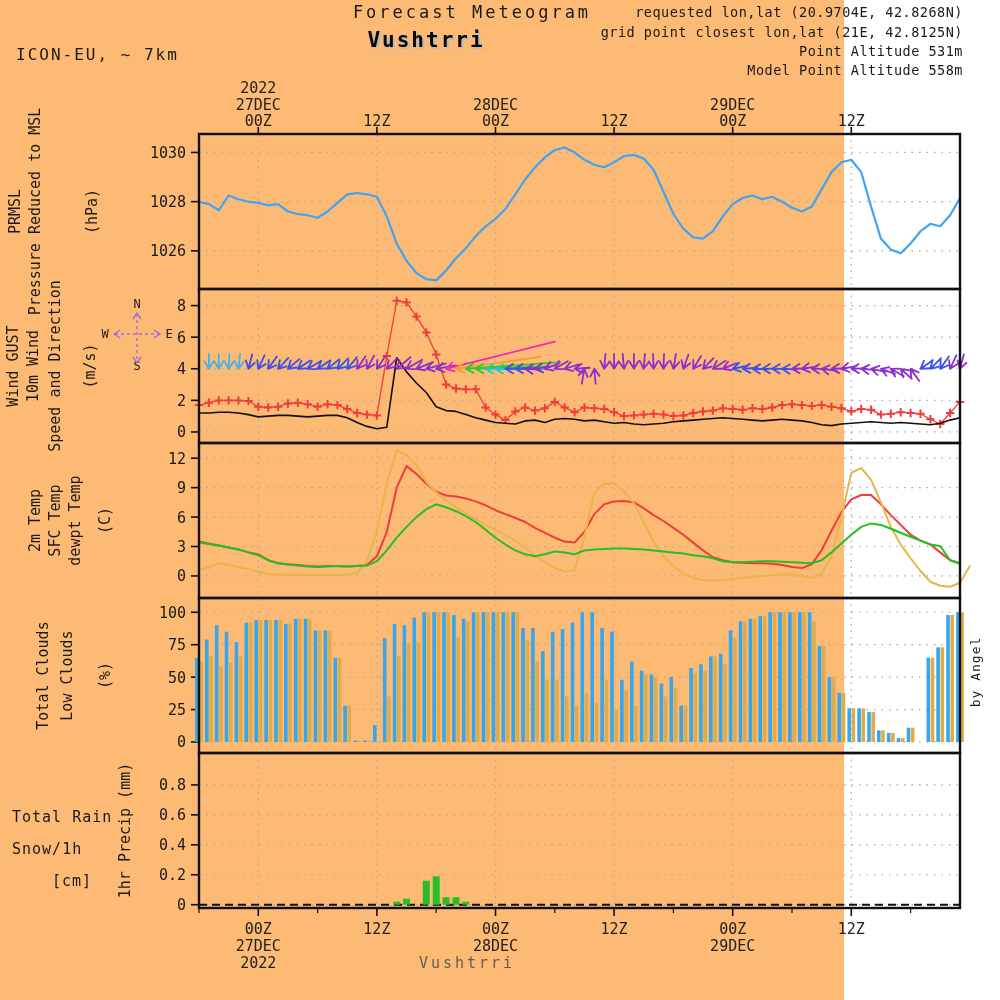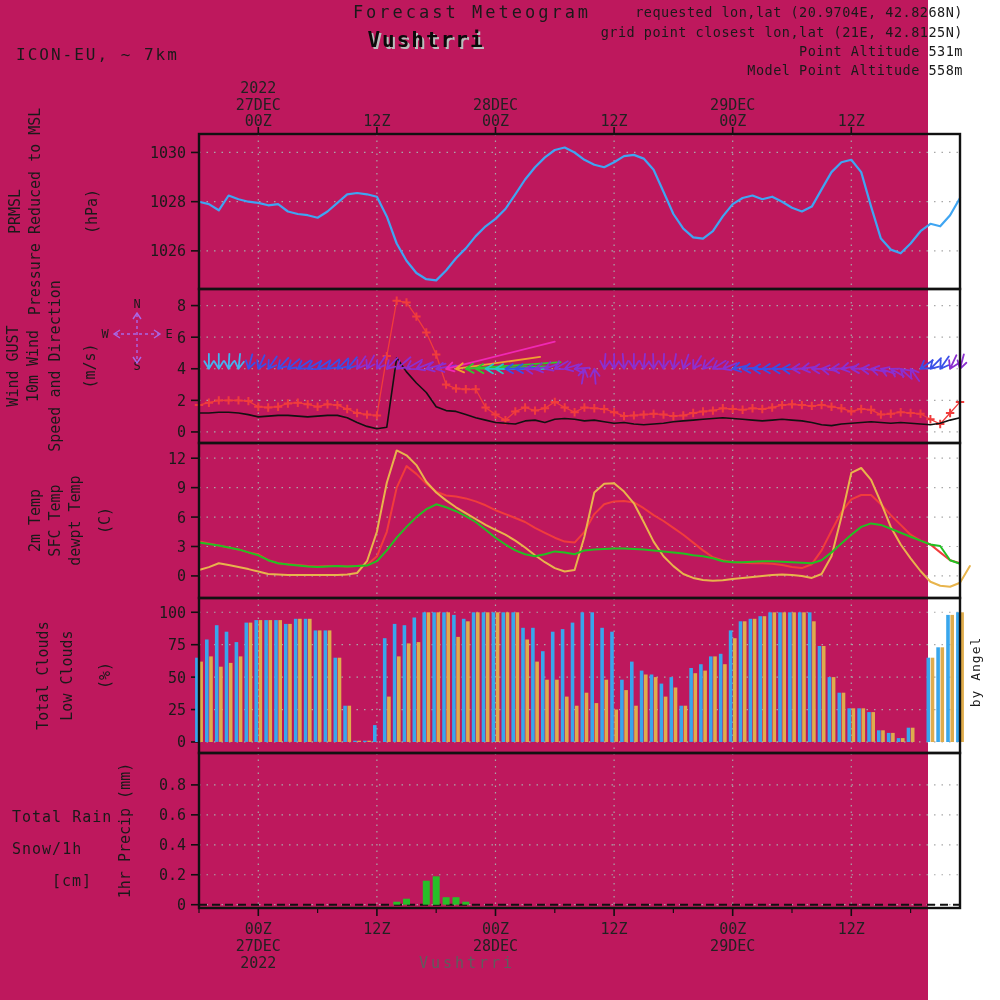--- a/index.html
+++ b/index.html
@@ -1,16 +1,16 @@
 <!DOCTYPE html>
 <html><head>
 <meta charset="utf-8">
 <style>
   html,body{margin:0;padding:0;background:#ffffff;}
-  .stage{position:relative;width:928px;height:1000px;background:#be185d;
+  .stage{position:relative;width:844px;height:1000px;background:#fdba74;
          font-family:"DejaVu Sans Mono","Liberation Mono",monospace;}
   svg{position:absolute;left:0;top:0;}
   svg text{font-family:"DejaVu Sans Mono","Liberation Mono",monospace;fill:#1a1a1a;}
   .title{font-size:17px;letter-spacing:3px;text-anchor:middle;}
   .station{font-size:21px;font-weight:bold;letter-spacing:2px;text-anchor:middle;fill:#0a0a0a;}
   .station-shadow{font-size:21px;font-weight:bold;letter-spacing:2px;text-anchor:middle;fill:#bbbbbb;}
   .violet{font-size:13.5px;text-anchor:end;letter-spacing:0.5px;}
   .model{font-size:16px;letter-spacing:2px;}
   .watermark{font-size:13px;letter-spacing:1px;text-anchor:middle;}
   .footstation{font-size:15px;letter-spacing:3px;text-anchor:middle;fill:#5e5e5e;}

